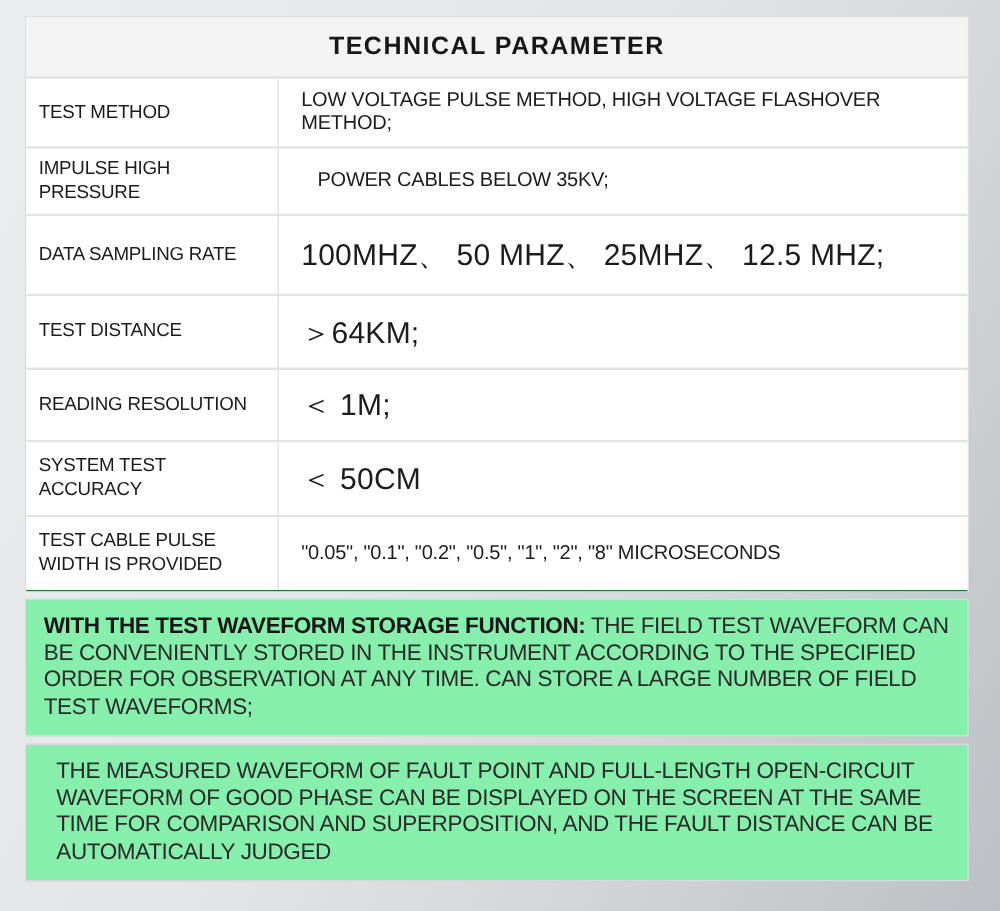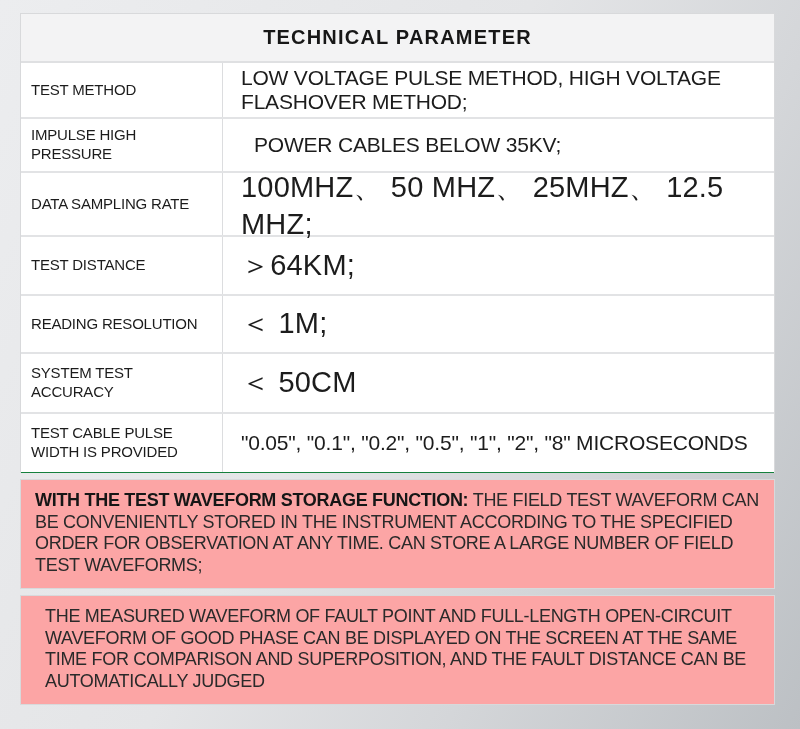--- a/index.html
+++ b/index.html
@@ -47,35 +47,35 @@
     padding: 4px 8px 4px 10px;
     font-size: 15px;
     letter-spacing: -0.2px;
     color: #1c1c1c;
     line-height: 1.25;
   }
   .tvalue {
     flex: 1;
     display: flex; align-items: center;
     padding: 4px 10px 4px 18px;
-    font-size: 21px;
+    font-size: 16px;
     letter-spacing: -0.2px;
     color: #1c1c1c;
   }
-  .big .tvalue { font-size: 29px; letter-spacing: 0.2px; }
+  .big .tvalue { font-size: 24px; letter-spacing: 0.2px; }
   .r1 { height: 56px; }
   .r2 { height: 54px; gap: 13px; }
   .r3 { height: 64px; }
   .r4 { height: 59px; }
   .r5 { height: 58px; }
   .r6 { height: 60px; }
   .r7 { height: 59px; }
   .note-block {
     margin-top: 6px;
-    background: #fca5a5;
+    background: #86efac;
     border: 1px solid #d8d9db;
     padding: 10px 12px 12px 14px;
     font-size: 18px;
     line-height: 21.5px;
     letter-spacing: -0.3px;
     color: #2a2a2a;
   }
   .note-1 { min-height: 90px; }
   .note-2 { min-height: 96px; padding-left: 24px; }
   .note-lead { font-weight: bold; color: #161616; }

